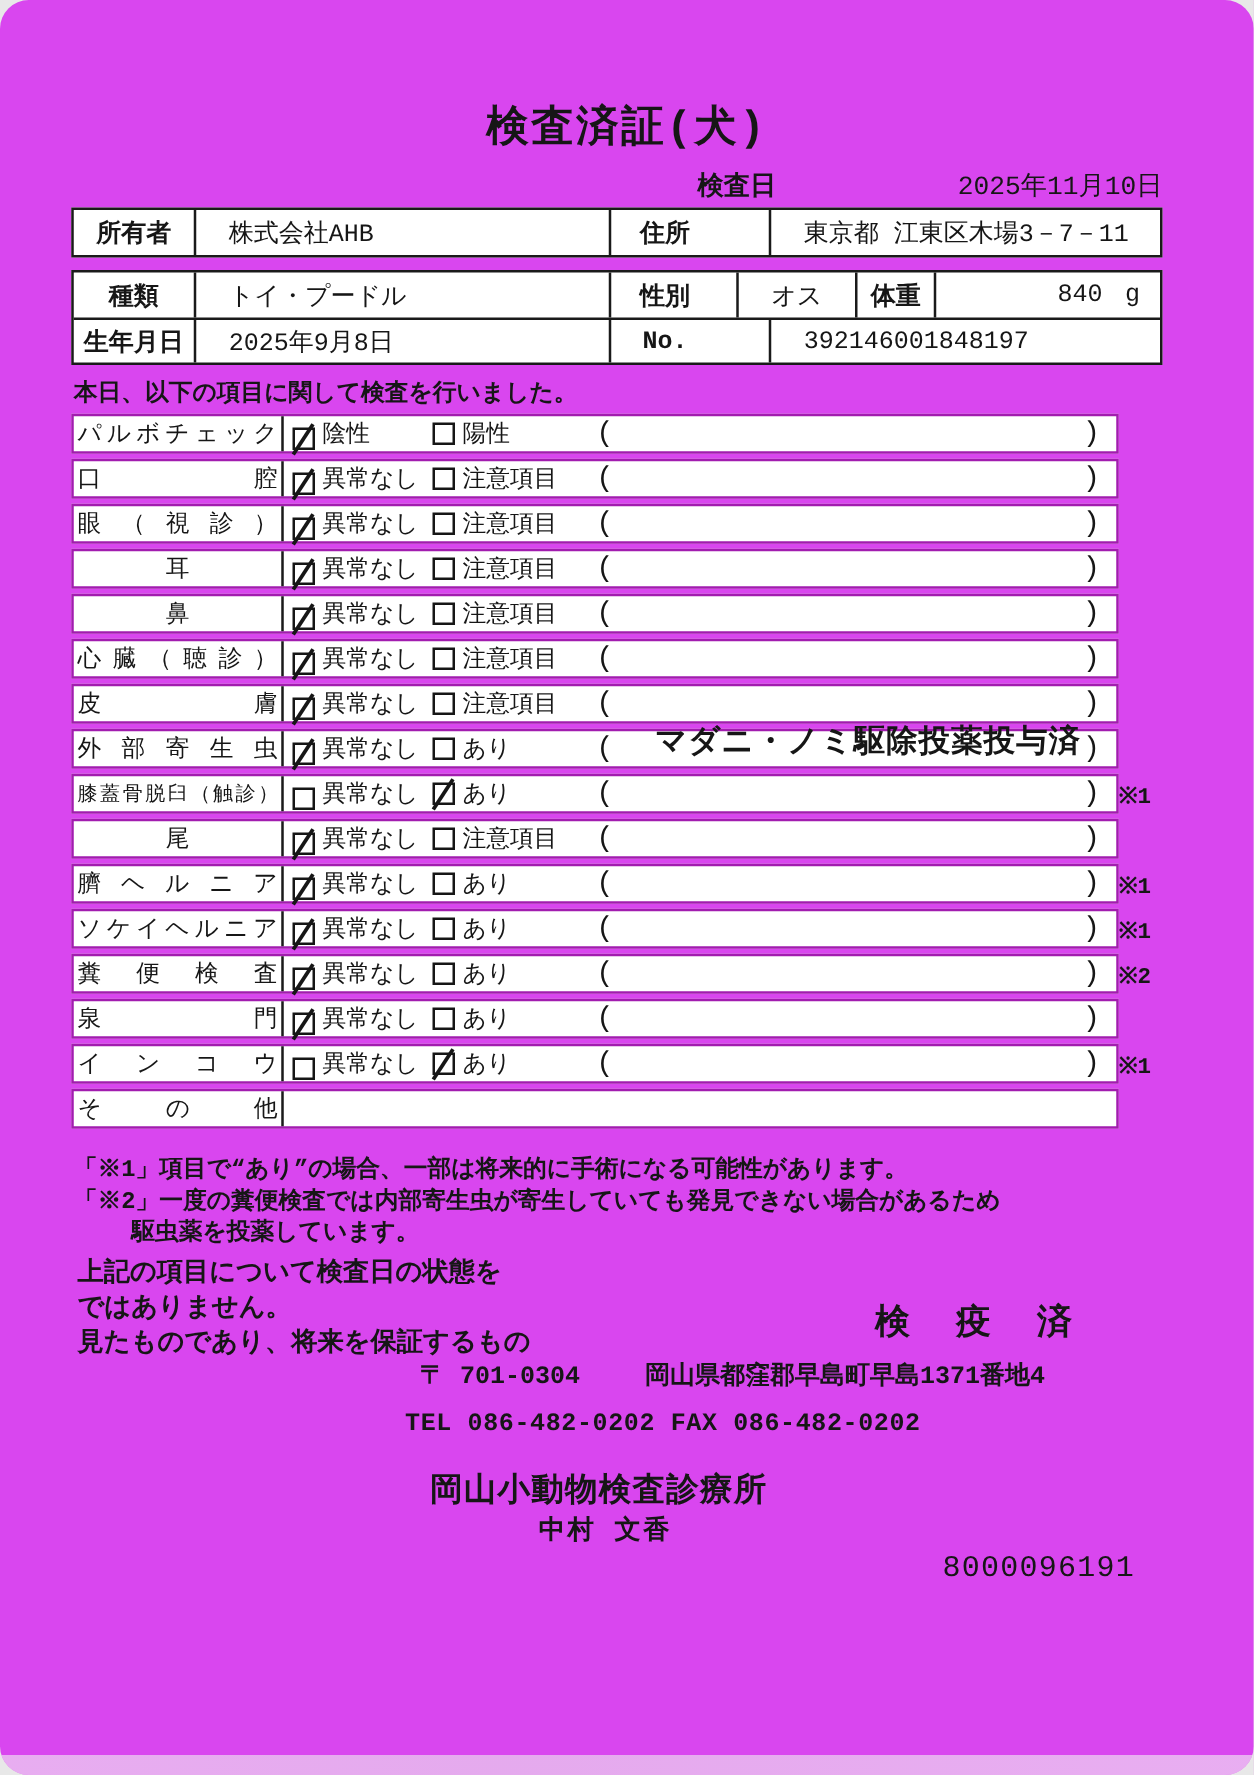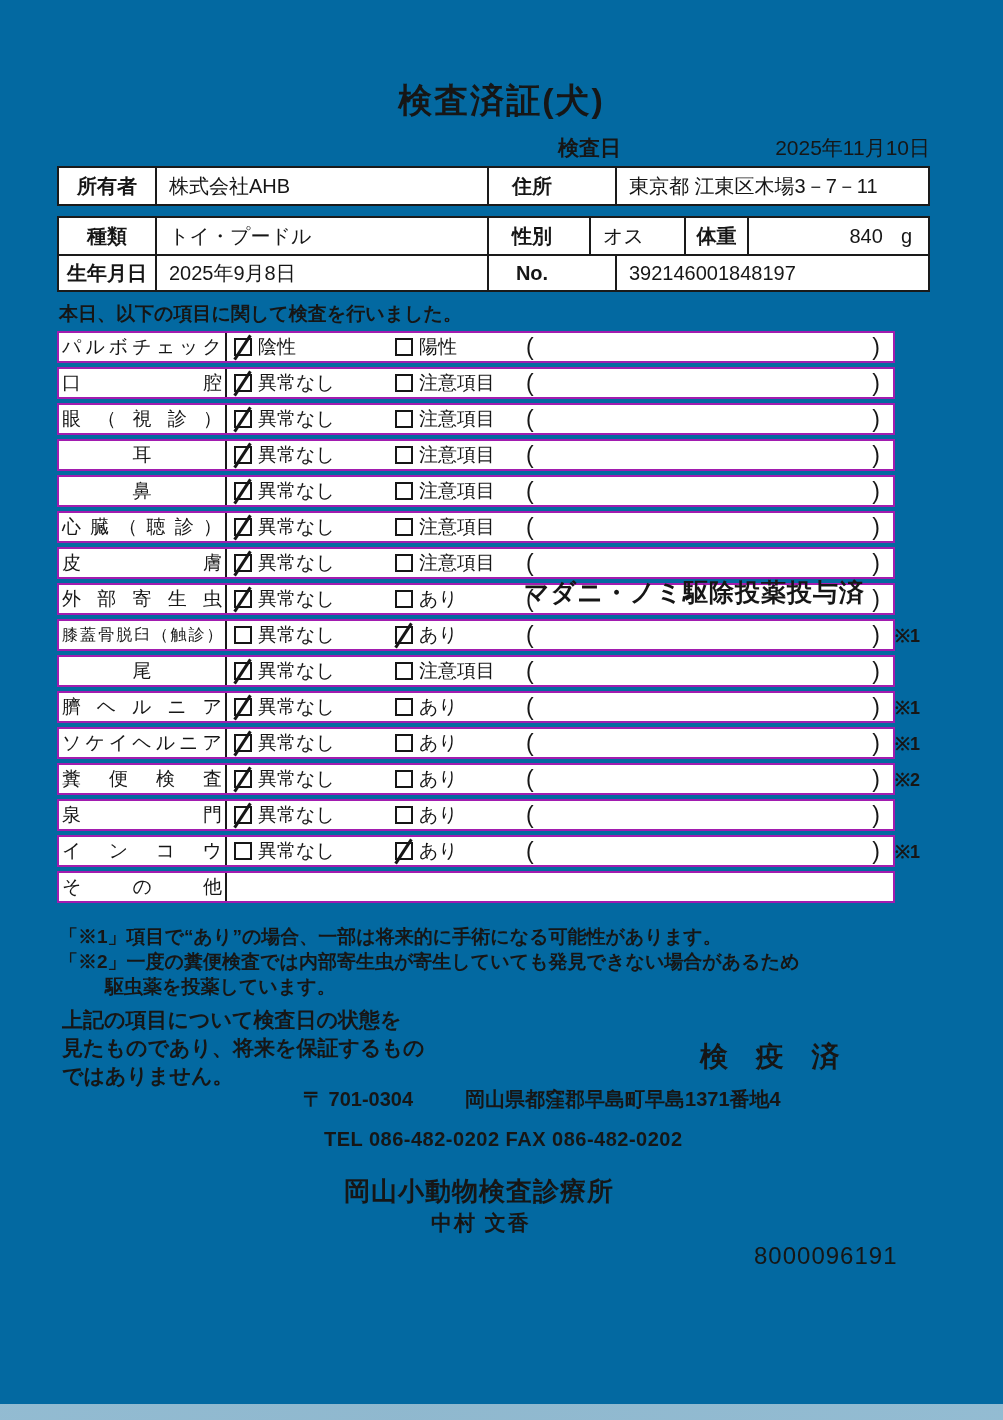--- a/index.html
+++ b/index.html
@@ -1,22 +1,23 @@
 <!DOCTYPE html>
 <html><head>
 <meta charset="utf-8">
 <style>
   html,body{margin:0;padding:0;background:#e8e8e8;}
   .page{
     position:relative;
     width:1003px;height:1420px;
-    background:#0369a1;
-    font-family:Liberation Sans, sans-serif;
+    background:#d946ef;
+    font-family:Liberation Mono, monospace;
     color:#161616;
     overflow:hidden;
+    border-radius:23px;
   }
   .abs{position:absolute;}
   
   .title{
     left:0;top:78px;width:1003px;
     text-align:center;
     font-size:34px;font-weight:700;letter-spacing:2px;
   }
   
   .date-row{
@@ -27,21 +28,21 @@
   .date-row .dval{font-weight:500;}
   
   .tbl{border:2px solid #1a1a1a;box-sizing:border-box;background:#fff;}
   .trow{display:flex;height:36px;box-sizing:border-box;}
   .trow + .trow{border-top:2px solid #1a1a1a;}
   .tcell{
     display:flex;align-items:center;box-sizing:border-box;
     font-size:20px;font-weight:500;white-space:nowrap;
   }
   .tcell.lab{justify-content:center;font-weight:600;}
-  .tcell.val{padding-left:12px;}
+  .tcell.val{padding-left:26px;}
   .bl{border-left:2px solid #1a1a1a;}
   .owner-table{left:57px;top:166px;width:873px;}
   .pet-table{left:57px;top:216px;width:873px;}
   .w-label{width:96px;}
   .w-val1{width:332px;}
   .w-label2{width:88px;}
   .w-sex{width:95px;margin-left:14px;}
   .w-wlabel{width:63px;}
   .weight-val{flex:1;justify-content:flex-end;padding-right:16px;gap:18px;}
   .flex1{flex:1;margin-left:40px;}
@@ -57,21 +58,21 @@
   .exam-label{
     width:168px;border-right:2px solid #1a1a1a;box-sizing:border-box;
     display:flex;align-items:center;padding:0 3px;
   }
   .exam-label span{width:100%;font-size:19px;font-weight:500;}
   .jl{text-align:justify;text-align-last:justify;}
   .cl{text-align:center;}
   .small{font-size:16px !important;letter-spacing:-0.5px;}
   .exam-content{flex:1;display:flex;align-items:center;padding-left:7px;}
   .opt{display:flex;align-items:center;gap:6px;font-size:19px;font-weight:500;}
-  .opt1{width:161px;}
+  .opt1{width:112px;align-items:flex-end;}
   .opt2{width:126px;}
   .cb{
     position:relative;width:14px;height:14px;
     border:2px solid #161616;flex:0 0 auto;box-sizing:content-box;
   }
   .cb.checked::after{
     content:"";position:absolute;
     left:5px;top:-7px;width:3px;height:29px;background:#161616;
     transform:rotate(33deg);
   }
@@ -92,21 +93,21 @@
   .notes{left:59px;top:924px;font-size:19px;font-weight:600;line-height:25px;}
   .notes .indent{margin-left:46px;}
   
   .statement{left:62px;top:1006px;font-size:21px;font-weight:700;line-height:28px;}
   
   .quarantine{
     left:700px;top:1038px;
     font-size:28px;font-weight:600;letter-spacing:10px;white-space:nowrap;
   }
   
-  .postal-row{left:303px;top:1086px;display:flex;gap:52px;font-size:20px;font-weight:600;white-space:nowrap;}
+  .postal-row{left:336px;top:1086px;display:flex;gap:52px;font-size:20px;font-weight:600;white-space:nowrap;}
   .tel-row{left:324px;top:1128px;font-size:20px;font-weight:600;letter-spacing:0.5px;white-space:nowrap;}
   .clinic-name{left:344px;top:1174px;font-size:26px;font-weight:600;letter-spacing:1px;}
   .vet-name{left:431px;top:1209px;font-size:21px;font-weight:600;letter-spacing:2px;}
   .serial{left:754px;top:1242px;font-size:24px;font-weight:500;letter-spacing:1px;}
   
   .scan-artifact{
     left:0;top:1404px;width:1003px;height:16px;
     background:linear-gradient(90deg,#f2f2f2,#ededed 40%,#f3f3f3);
     opacity:.6;
   }
@@ -456,22 +457,22 @@
   <div class="abs stamp">マダニ・ノミ駆除投薬投与済</div>
 
   <div class="abs notes">
     <div>「※1」項目で“あり”の場合、一部は将来的に手術になる可能性があります。</div>
     <div>「※2」一度の糞便検査では内部寄生虫が寄生していても発見できない場合があるため</div>
     <div class="indent">駆虫薬を投薬しています。</div>
   </div>
 
   <div class="abs statement">
     <div>上記の項目について検査日の状態を</div>
+    <div>ではありません。</div>
     <div>見たものであり、将来を保証するもの</div>
-    <div>ではありません。</div>
   </div>
 
   <div class="abs quarantine">検 疫 済</div>
 
   <div class="abs postal-row">
     <span>〒 701-0304</span>
     <span>岡山県都窪郡早島町早島1371番地4</span>
   </div>
 
   <div class="abs tel-row">TEL 086-482-0202  FAX 086-482-0202</div>

